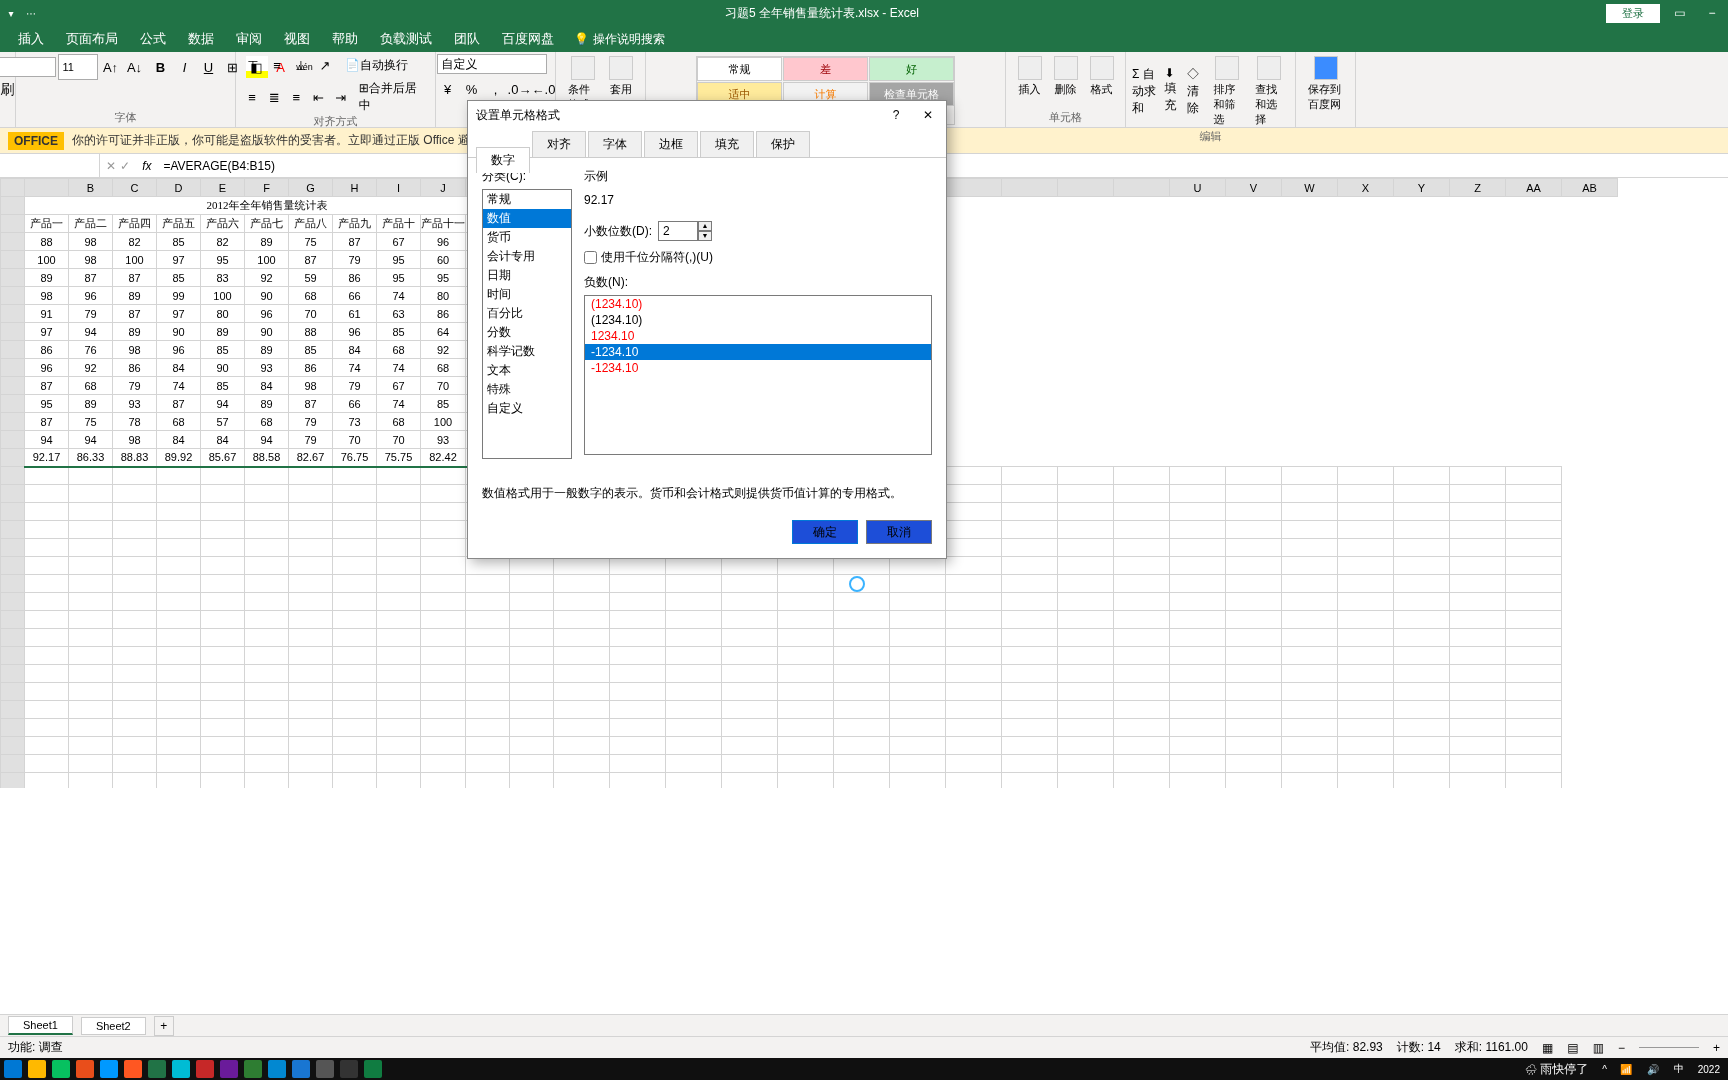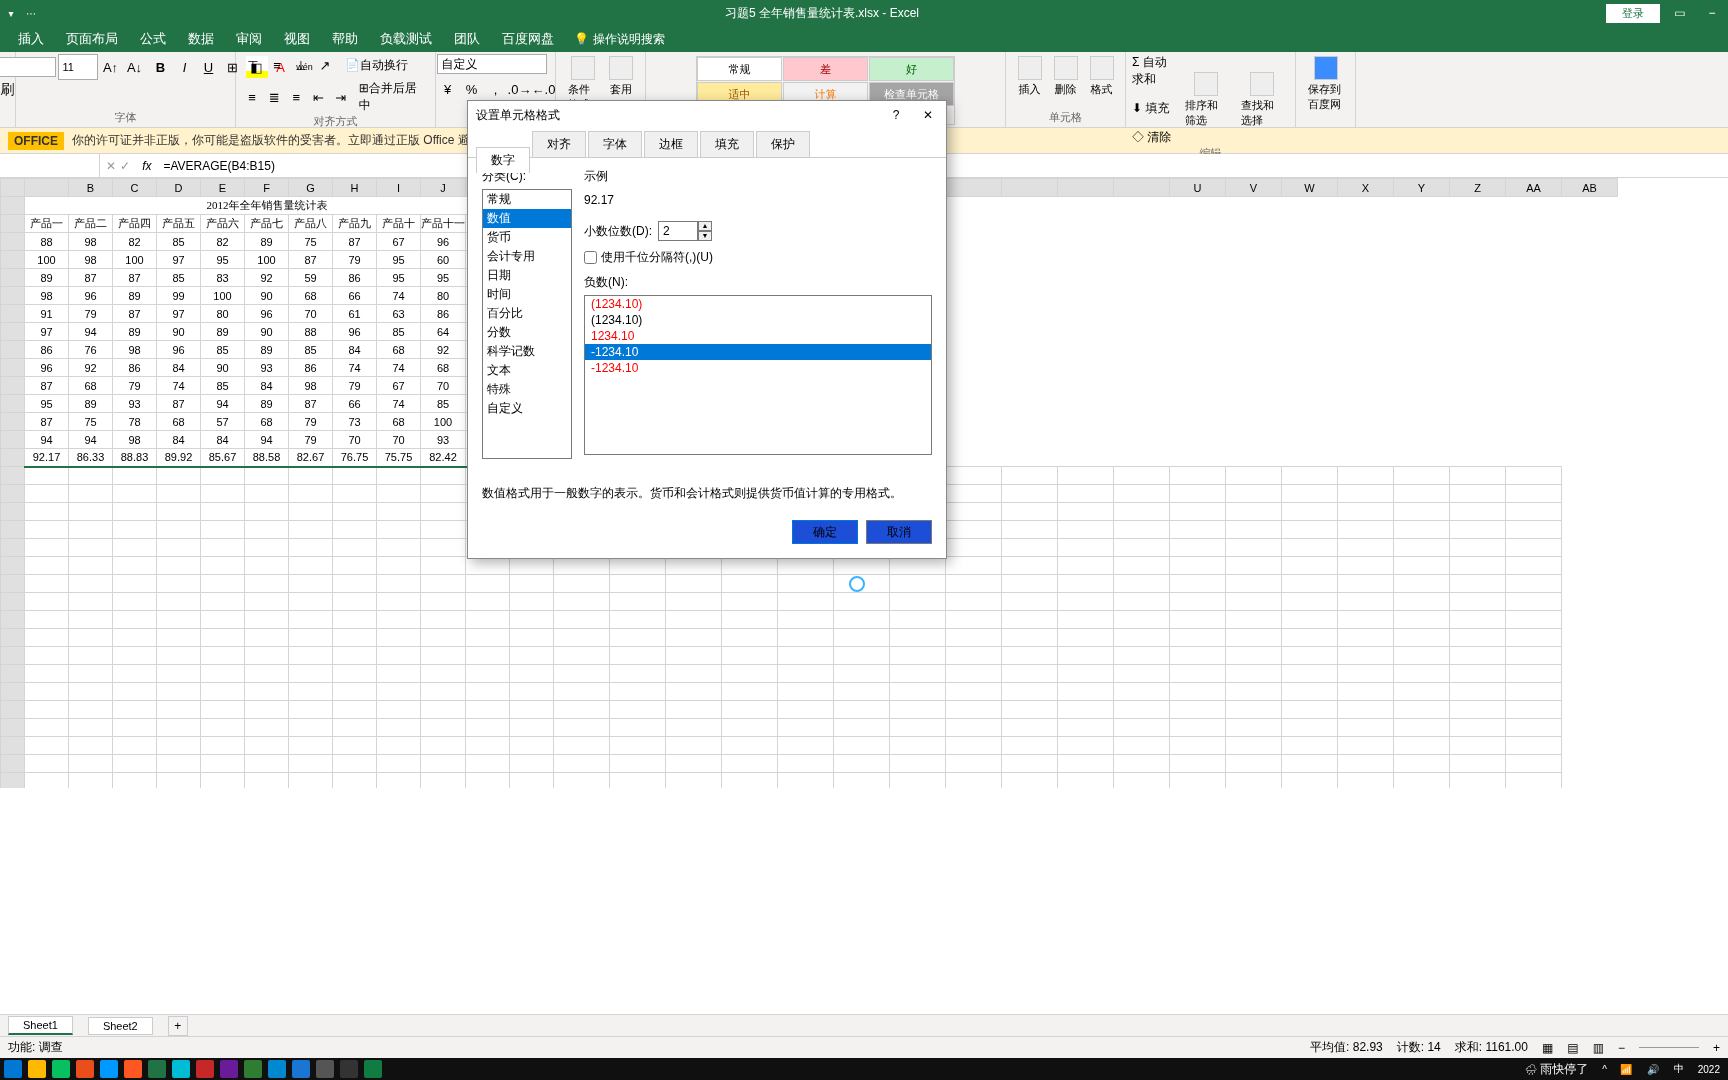--- a/index.html
+++ b/index.html
@@ -46,21 +46,21 @@
 .notice-bar{height:26px;background:#fff2cc;display:flex;align-items:center;padding:0 8px;font-size:11px;color:#333;border-bottom:1px solid #d4d4d4}
 .notice-badge{background:#ffc000;padding:2px 6px;margin-right:8px;font-weight:bold}
 .sheet-area{position:relative;height:610px;background:#fff;overflow:hidden}
 table.grid{border-collapse:collapse;position:absolute;left:0;top:0}
 .grid th,.grid td{border:1px solid #d4d4d4;height:16px;min-width:44px;text-align:center;font-size:11px;background:#fff}
 .grid th{background:#e0e0e0;font-weight:normal;height:18px}
 .grid .col-header{background:#e0e0e0}
 .grid .row-header{background:#e0e0e0;width:24px;min-width:24px}
 .title-cell{font-size:18px;font-family:serif;text-align:center}
 .sel-row td{border-top:1px solid #217346;border-bottom:2px solid #217346}
-.sheet-tabs{position:absolute;bottom:44px;left:0;right:0;height:22px;background:#f3f2f1;border-top:1px solid #d4d4d4;display:flex;align-items:center;padding:0 8px;gap:15px}
+.sheet-tabs{position:absolute;bottom:44px;left:0;right:0;height:22px;background:#f3f2f1;border-top:1px solid #d4d4d4;display:flex;align-items:center;padding:0 8px;gap:8px}
 .sheet-tab{padding:2px 14px;background:#fff;border:1px solid #ccc;font-size:11px;cursor:pointer}
 .sheet-tab.active{border-bottom:2px solid #217346}
 .add-sheet{width:20px;height:20px;border:1px solid #ccc;display:flex;align-items:center;justify-content:center;cursor:pointer}
 .status-bar{position:absolute;bottom:22px;left:0;right:0;height:22px;background:#f3f2f1;border-top:1px solid #d4d4d4;display:flex;align-items:center;justify-content:space-between;padding:0 8px;font-size:11px}
 .status-right{display:flex;gap:14px;align-items:center}
 .taskbar{position:absolute;bottom:0;left:0;right:0;height:22px;background:#101010;display:flex;align-items:center;padding:0 4px;gap:6px}
 .tb-icon{width:18px;height:18px;background:#333;border-radius:2px}
 .tb-spacer{flex:1}
 .tb-text{color:#fff;font-size:10px;padding:0 4px}
 
@@ -228,21 +228,21 @@
         </div>
       <div class="big-btn">
           <div class="big-btn-icon"></div>
           <span class="big-btn-label">格式</span>
         </div>
     </div>
     <div class="rgroup-label">单元格</div>
   </div>
   <div class="rgroup" style="width:170px">
     <div style="display:flex;gap:2px;align-items:center">
-      <div style="display:flex;flex-direction:column;gap:12px;font-size:10px">
+      <div style="display:flex;flex-direction:row;gap:5px;font-size:10px">
         <span>Σ <span>自动求和</span></span>
         <span>⬇ <span>填充</span></span>
         <span>◇ <span>清除</span></span>
       </div>
       <div class="big-btn">
           <div class="big-btn-icon"></div>
           <span class="big-btn-label">排序和筛选</span>
         </div>
       <div class="big-btn">
           <div class="big-btn-icon"></div>

